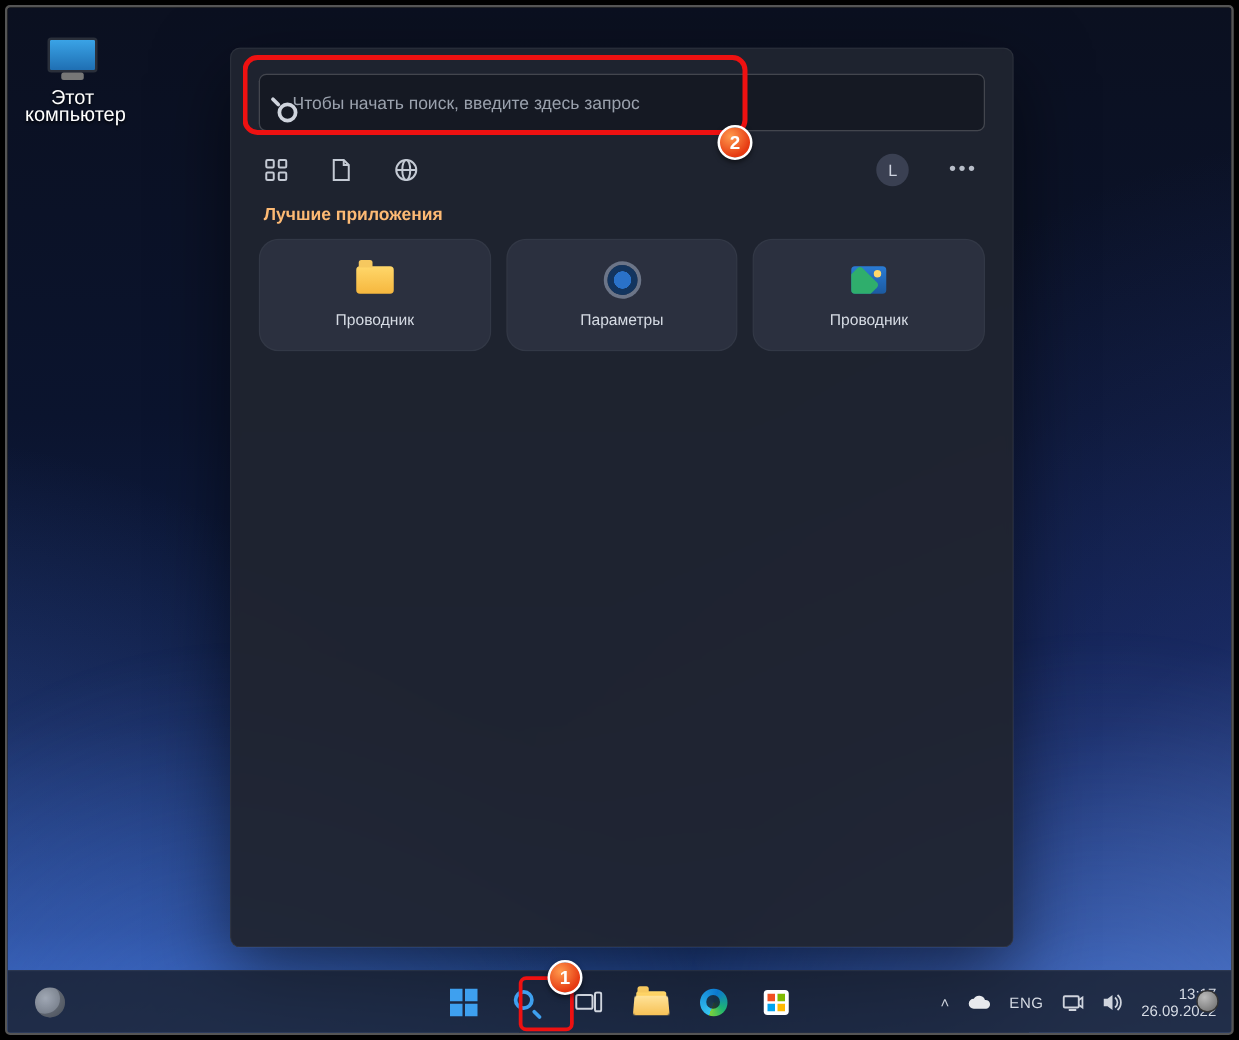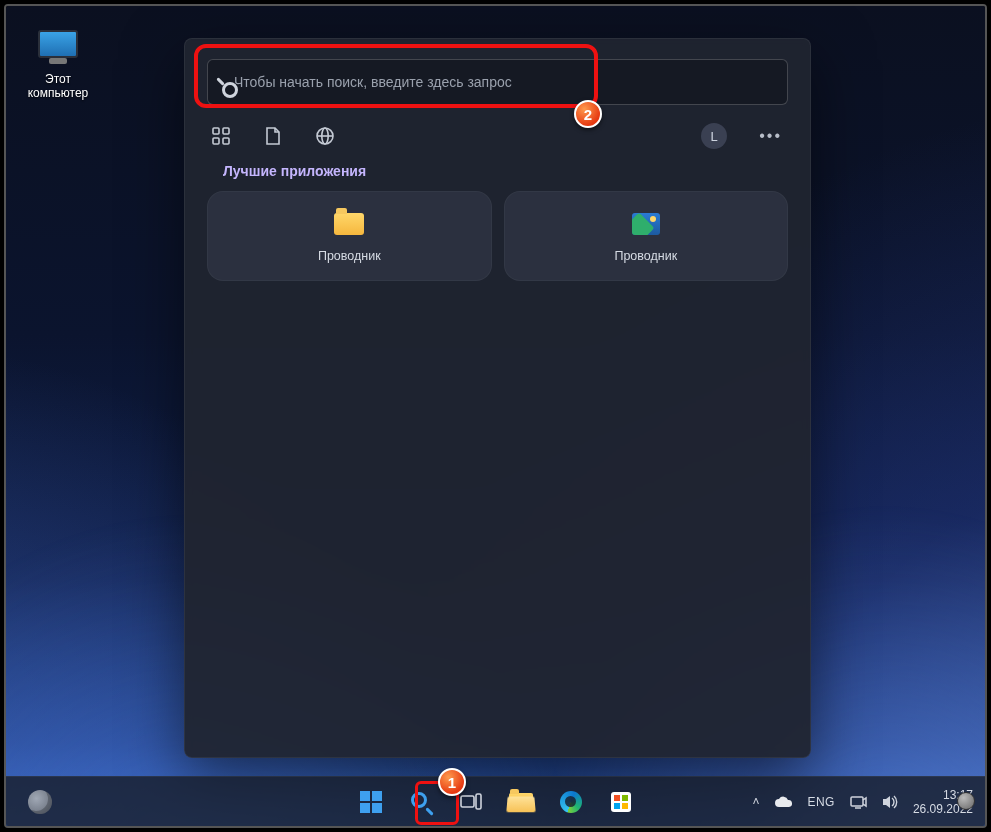--- a/index.html
+++ b/index.html
@@ -19,21 +19,21 @@
   .desktop::before{
     width:900px; height:900px; left:-260px; bottom:-520px;
     background: radial-gradient(circle, rgba(90,140,255,0.35), rgba(90,140,255,0) 60%);
   }
   .desktop::after{
     width:800px; height:800px; right:-300px; bottom:-420px;
     background: radial-gradient(circle, rgba(110,160,255,0.35), rgba(110,160,255,0) 60%);
   }
 
   
-  .dicon { position:absolute; width:76px; text-align:center; color:#fff; font-size:12px; line-height:14px; text-shadow:0 1px 2px rgba(0,0,0,.8); }
+  .dicon { position:absolute; width:76px; text-align:center; color:#fff; font-size:16px; line-height:14px; text-shadow:0 1px 2px rgba(0,0,0,.8); }
   .dicon .glyph{ width:48px; height:48px; margin:0 auto 4px; display:flex; align-items:center; justify-content:center;}
   .monitor{ width:40px; height:28px; background:linear-gradient(#3aa3e6,#1f6fb3); border:2px solid #2a2f3a; border-radius:3px; position:relative;}
   .monitor::after{content:""; position:absolute; bottom:-8px; left:50%; transform:translateX(-50%); width:18px; height:6px; background:#777; border-radius:2px;}
   .bin{ width:34px; height:40px; background:linear-gradient(#e8e8e8,#bcbcbc); border-radius:4px 4px 6px 6px; position:relative; }
   .bin::before{content:"";position:absolute; top:-6px; left:-3px; right:-3px; height:8px; background:#cfcfcf; border-radius:3px;}
   .bin::after{content:"";position:absolute; top:8px; left:6px; width:3px; height:22px; background:#9a9a9a; box-shadow:8px 0 #9a9a9a, 16px 0 #9a9a9a;}
   .folder{ width:42px; height:32px; background:linear-gradient(#ffd76a,#f6b73e); border-radius:3px; position:relative;}
   .folder::before{content:""; position:absolute; top:-7px; left:2px; width:16px; height:8px; background:#f6c85f; border-radius:2px 2px 0 0;}
   .chrome{ width:40px; height:40px; border-radius:50%; background:conic-gradient(#ea4335 0 120deg,#34a853 120deg 240deg,#fbbc05 240deg 360deg); position:relative;}
   .chrome::after{content:"";position:absolute; inset:10px; background:#4285f4; border:4px solid #fff; border-radius:50%;}
@@ -60,21 +60,21 @@
   .badge{ position:absolute; width:28px; height:28px; border-radius:50%; background:radial-gradient(circle at 35% 30%, #ff9a4d, #e63a12 70%); border:2px solid #fff; box-shadow:0 2px 4px rgba(0,0,0,.5); color:#fff; font-weight:bold; font-size:15px; display:flex; align-items:center; justify-content:center; }
   .badge2{ left:568px; top:94px; }
   .badge1{ left:432px; top:762px; }
 
   .tabrow{ display:flex; align-items:center; gap:28px; margin:18px 2px 8px; color:#b7bdc8;}
   .tabrow .spacer{flex:1;}
   .tabicon{ width:24px; height:24px; display:flex; align-items:center; justify-content:center; cursor:pointer;}
   .avatar{ width:26px; height:26px; border-radius:50%; background:#3a4052; color:#cdd3df; font-size:13px; display:flex; align-items:center; justify-content:center;}
   .more{ letter-spacing:2px; font-size:16px; cursor:pointer; padding:0 4px;}
 
-  .section-title{ font-size:14px; font-weight:600; color:#c4b5fd; margin:14px 16px 12px;}
+  .section-title{ font-size:14px; font-weight:600; color:#fdba74; margin:14px 4px 12px;}
   .tiles{ display:flex; gap:12px; }
   .tile{ flex:1; height:90px; background:rgba(52,58,74,.6); border:1px solid rgba(255,255,255,.04); border-radius:16px; display:flex; flex-direction:column; align-items:center; justify-content:center; gap:10px; cursor:pointer;}
   .tile .lbl{ font-size:12.5px; color:#d6dbe4;}
   .tile .ico{ width:30px; height:30px; display:flex; align-items:center; justify-content:center;}
   .ico-folder{ width:30px; height:22px; background:linear-gradient(#ffd76a,#f6b73e); border-radius:3px; position:relative;}
   .ico-folder::before{content:"";position:absolute; top:-5px; left:2px; width:11px; height:6px; background:#f6c85f; border-radius:2px 2px 0 0;}
   .ico-gear{ width:24px; height:24px; border-radius:50%; background:radial-gradient(circle,#2a72c9 0 40%, #13355f 42% 100%); box-shadow:0 0 0 3px #6c7588;}
   .ico-photo{ width:28px; height:22px; background:linear-gradient(#2a7bd4,#1c5aa0); border-radius:3px; position:relative; overflow:hidden;}
   .ico-photo::before{content:"";position:absolute; bottom:-4px; left:-4px; width:22px; height:22px; background:#2fae6c; border-radius:3px; transform:rotate(45deg);}
   .ico-photo::after{content:"";position:absolute; top:3px; right:4px; width:6px; height:6px; background:#ffd76a; border-radius:50%;}
@@ -162,20 +162,26 @@
 
   <div class="tiles">
     <div class="tile">
       <div class="ico">
             <div class="ico-folder"></div>
           </div>
       <div class="lbl">Проводник</div>
     </div>
     <div class="tile">
       <div class="ico">
+            <div class="ico-gear"></div>
+          </div>
+      <div class="lbl">Параметры</div>
+    </div>
+    <div class="tile">
+      <div class="ico">
             <div class="ico-photo"></div>
           </div>
       <div class="lbl">Проводник</div>
     </div>
   </div>
 </div>
 
 <div class="annot-box annot-search"></div>
 <div class="badge badge2">
       <span>2</span>

